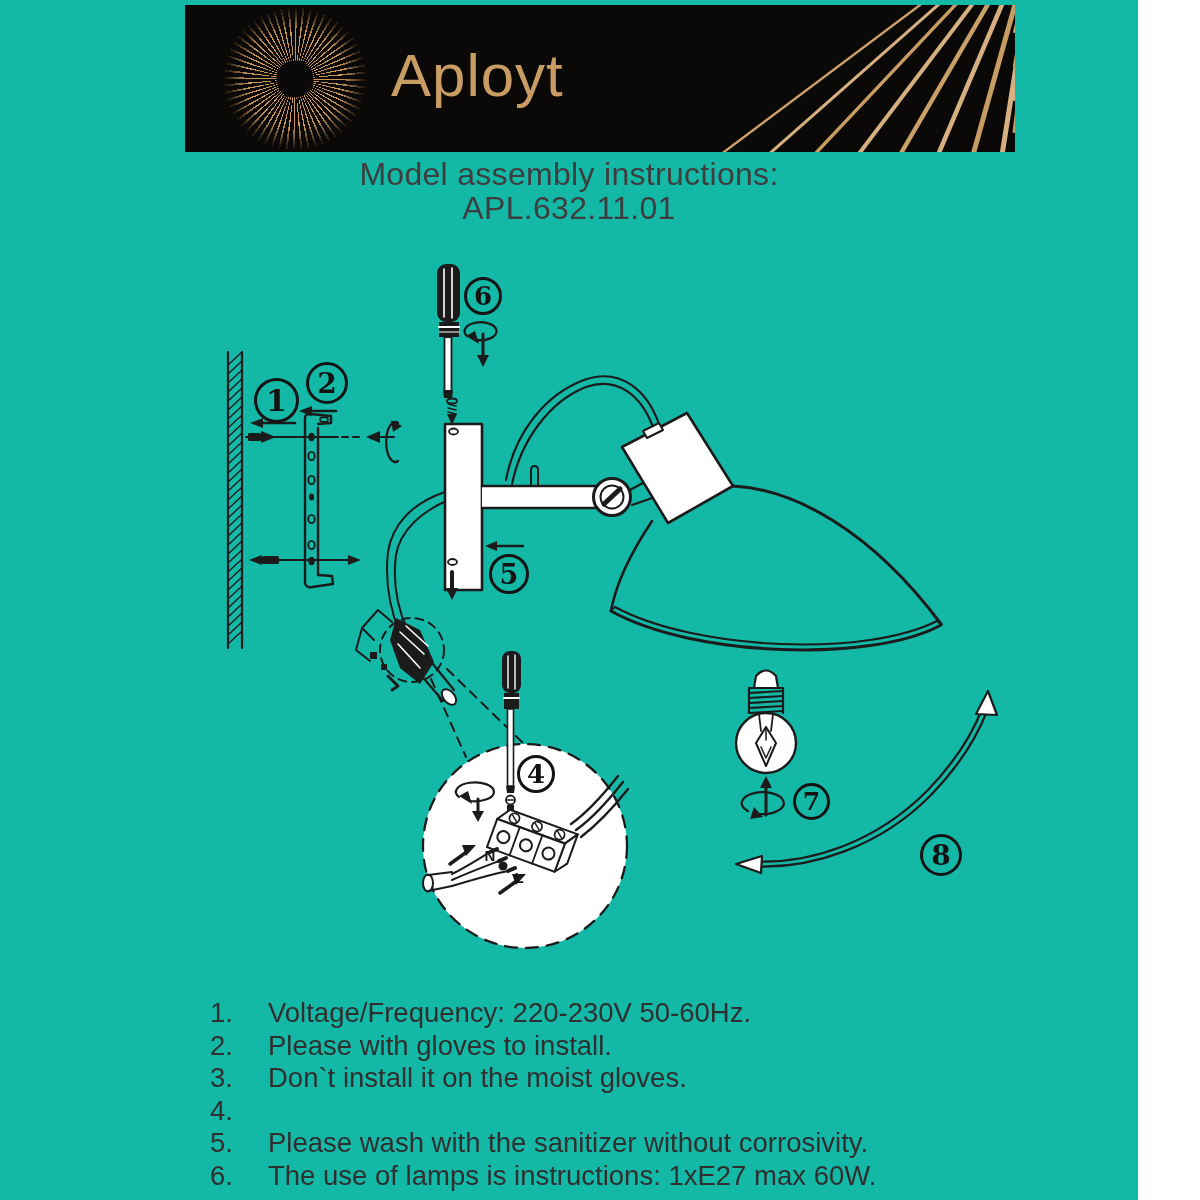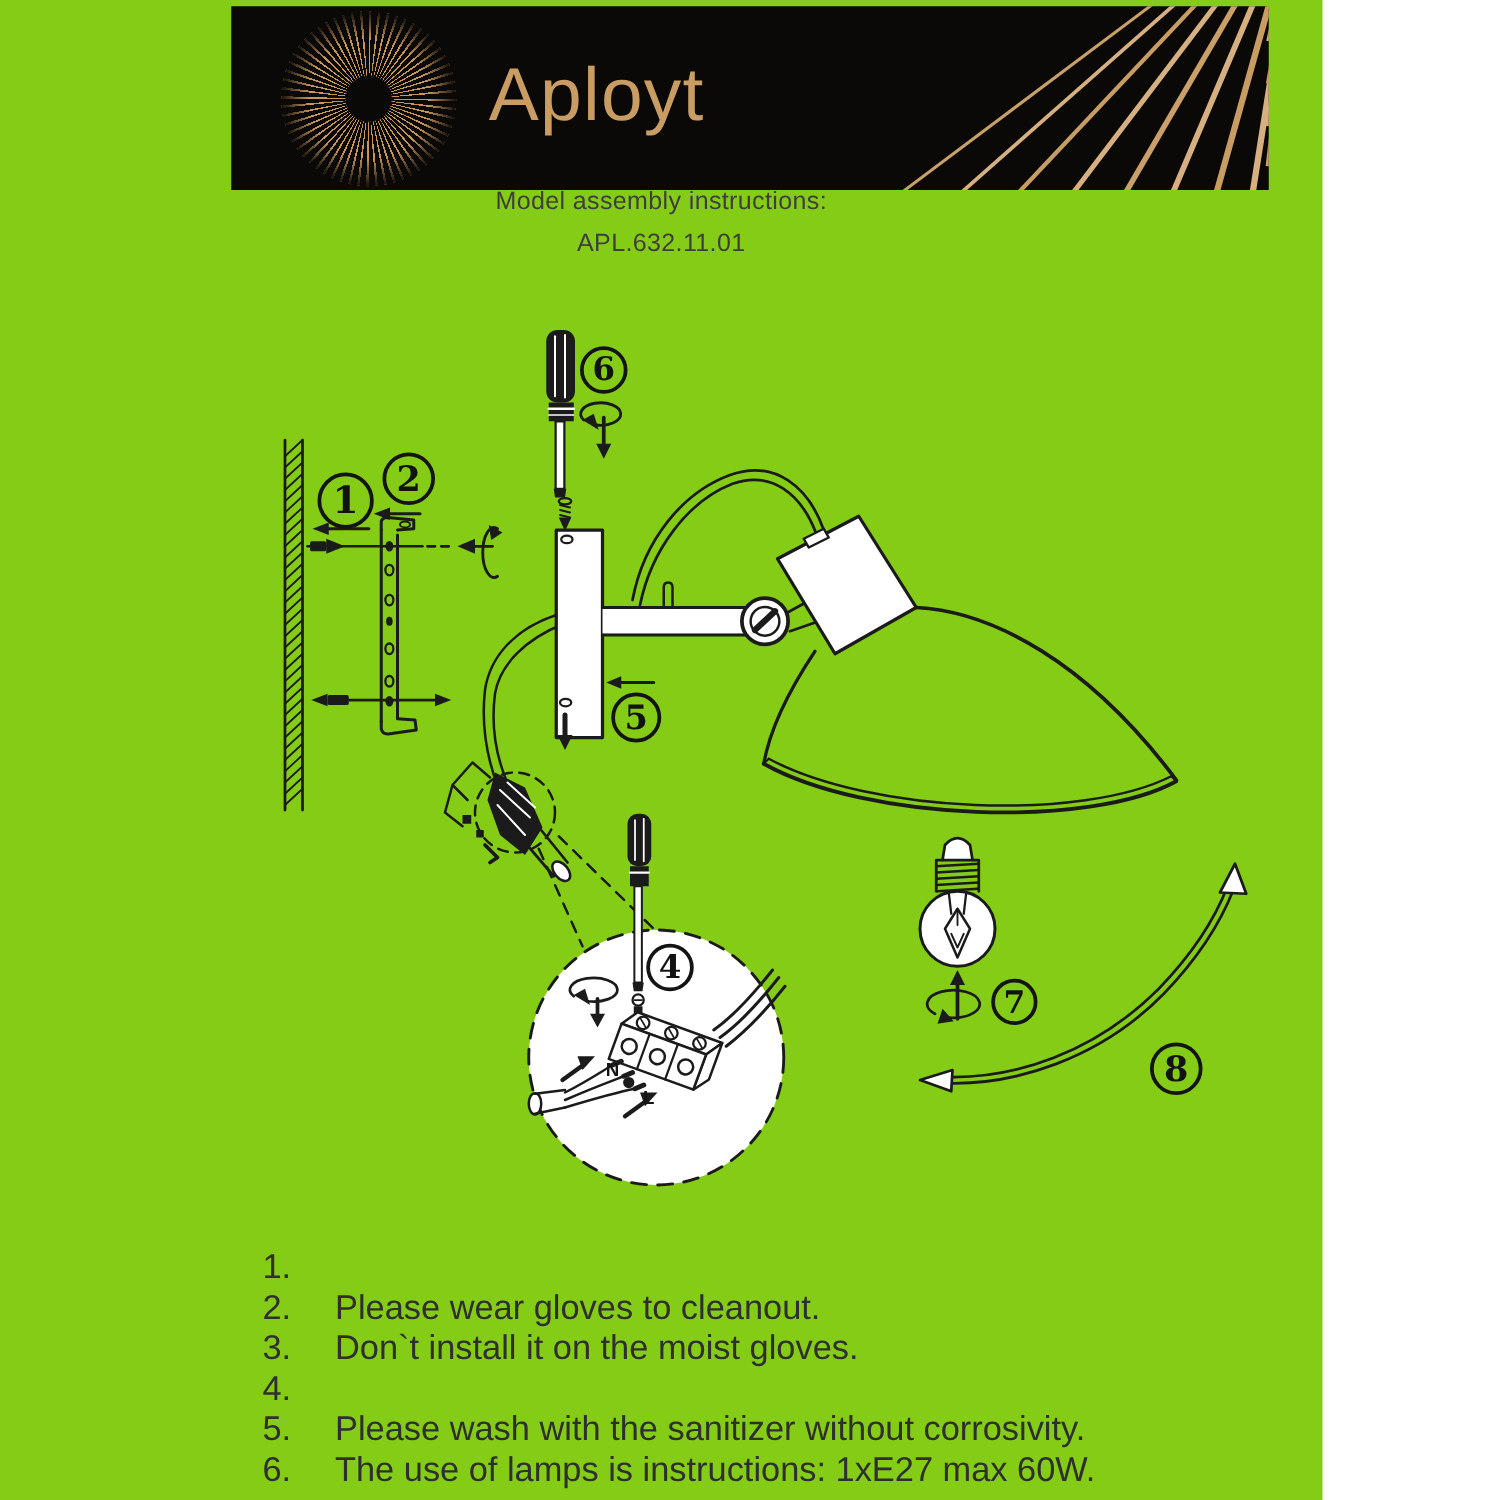--- a/index.html
+++ b/index.html
@@ -1,17 +1,17 @@
 <!DOCTYPE html>
 <html><head>
 <meta charset="utf-8">
 <style>
   html,body { margin:0; padding:0; background:#ffffff; }
   .screen {
-    position:relative; width:1058px; height:1200px; background:#84cc16;
+    position:relative; width:1138px; height:1200px; background:#14b8a6;
     overflow:hidden; font-family:"Liberation Sans", sans-serif;
   }
 
   
   .banner {
     position:absolute; left:185px; top:5px; width:830px; height:147px;
     background:#0b0907;
   }
   .logo-burst {
     position:absolute; left:40px; top:4px; width:140px; height:140px; border-radius:50%;
@@ -26,22 +26,22 @@
     background: radial-gradient(circle, #0b0907 0 18%, rgba(11,9,7,0) 19.5%);
   }
   .brand {
     position:absolute; left:206px; top:50%; transform:translateY(-55%);
     font-size:60px; color:#c89c63; letter-spacing:1px; font-weight:400;
   }
   .banner-rays { position:absolute; right:0; top:0; }
 
   
   .title-block {
-    position:absolute; left:0; top:144px; width:100%; text-align:center;
-    color:#3e3e3e; font-size:20px; line-height:34px; font-weight:500; letter-spacing:0.3px;
+    position:absolute; left:0; top:157px; width:100%; text-align:center;
+    color:#3e3e3e; font-size:32px; line-height:34px; font-weight:500; letter-spacing:0.3px;
   }
 
   
   .diagram-svg { position:absolute; left:185px; top:250px; }
   .diagram-svg * { stroke-linecap:round; stroke-linejoin:round; }
   .ln  { stroke:#1b1b1b; fill:none; }
   .fl  { fill:#1b1b1b; stroke:none; }
   .wfl { fill:#ffffff; stroke:#1b1b1b; }
   .wire-label { font-family:"Liberation Sans", sans-serif; font-weight:bold; font-size:15px; fill:#141414; }
 
@@ -316,24 +316,25 @@
   <div class="badge" style="left:306px; top:362px; width:42px; height:42px; font-size:28px;">2</div>
   <div class="badge" style="left:517px; top:755px; width:38px; height:38px; font-size:26px;">4</div>
   <div class="badge" style="left:489px; top:554px; width:40px; height:40px; font-size:27px;">5</div>
   <div class="badge" style="left:464px; top:277px; width:38px; height:38px; font-size:26px;">6</div>
   <div class="badge" style="left:793px; top:783px; width:37px; height:37px; font-size:25px;">7</div>
   <div class="badge" style="left:920px; top:834px; width:42px; height:42px; font-size:28px;">8</div>
 
   <div class="list">
     <div class="list-row">
       <span class="list-num">1.</span>
+      <span>Voltage/Frequency: 220-230V 50-60Hz.</span>
     </div>
     <div class="list-row">
       <span class="list-num">2.</span>
-      <span>Please wear gloves to cleanout.</span>
+      <span>Please with gloves to install.</span>
     </div>
     <div class="list-row">
       <span class="list-num">3.</span>
       <span>Don`t install it on the moist gloves.</span>
     </div>
     <div class="list-row">
       <span class="list-num">4.</span>
     </div>
     <div class="list-row">
       <span class="list-num">5.</span>

